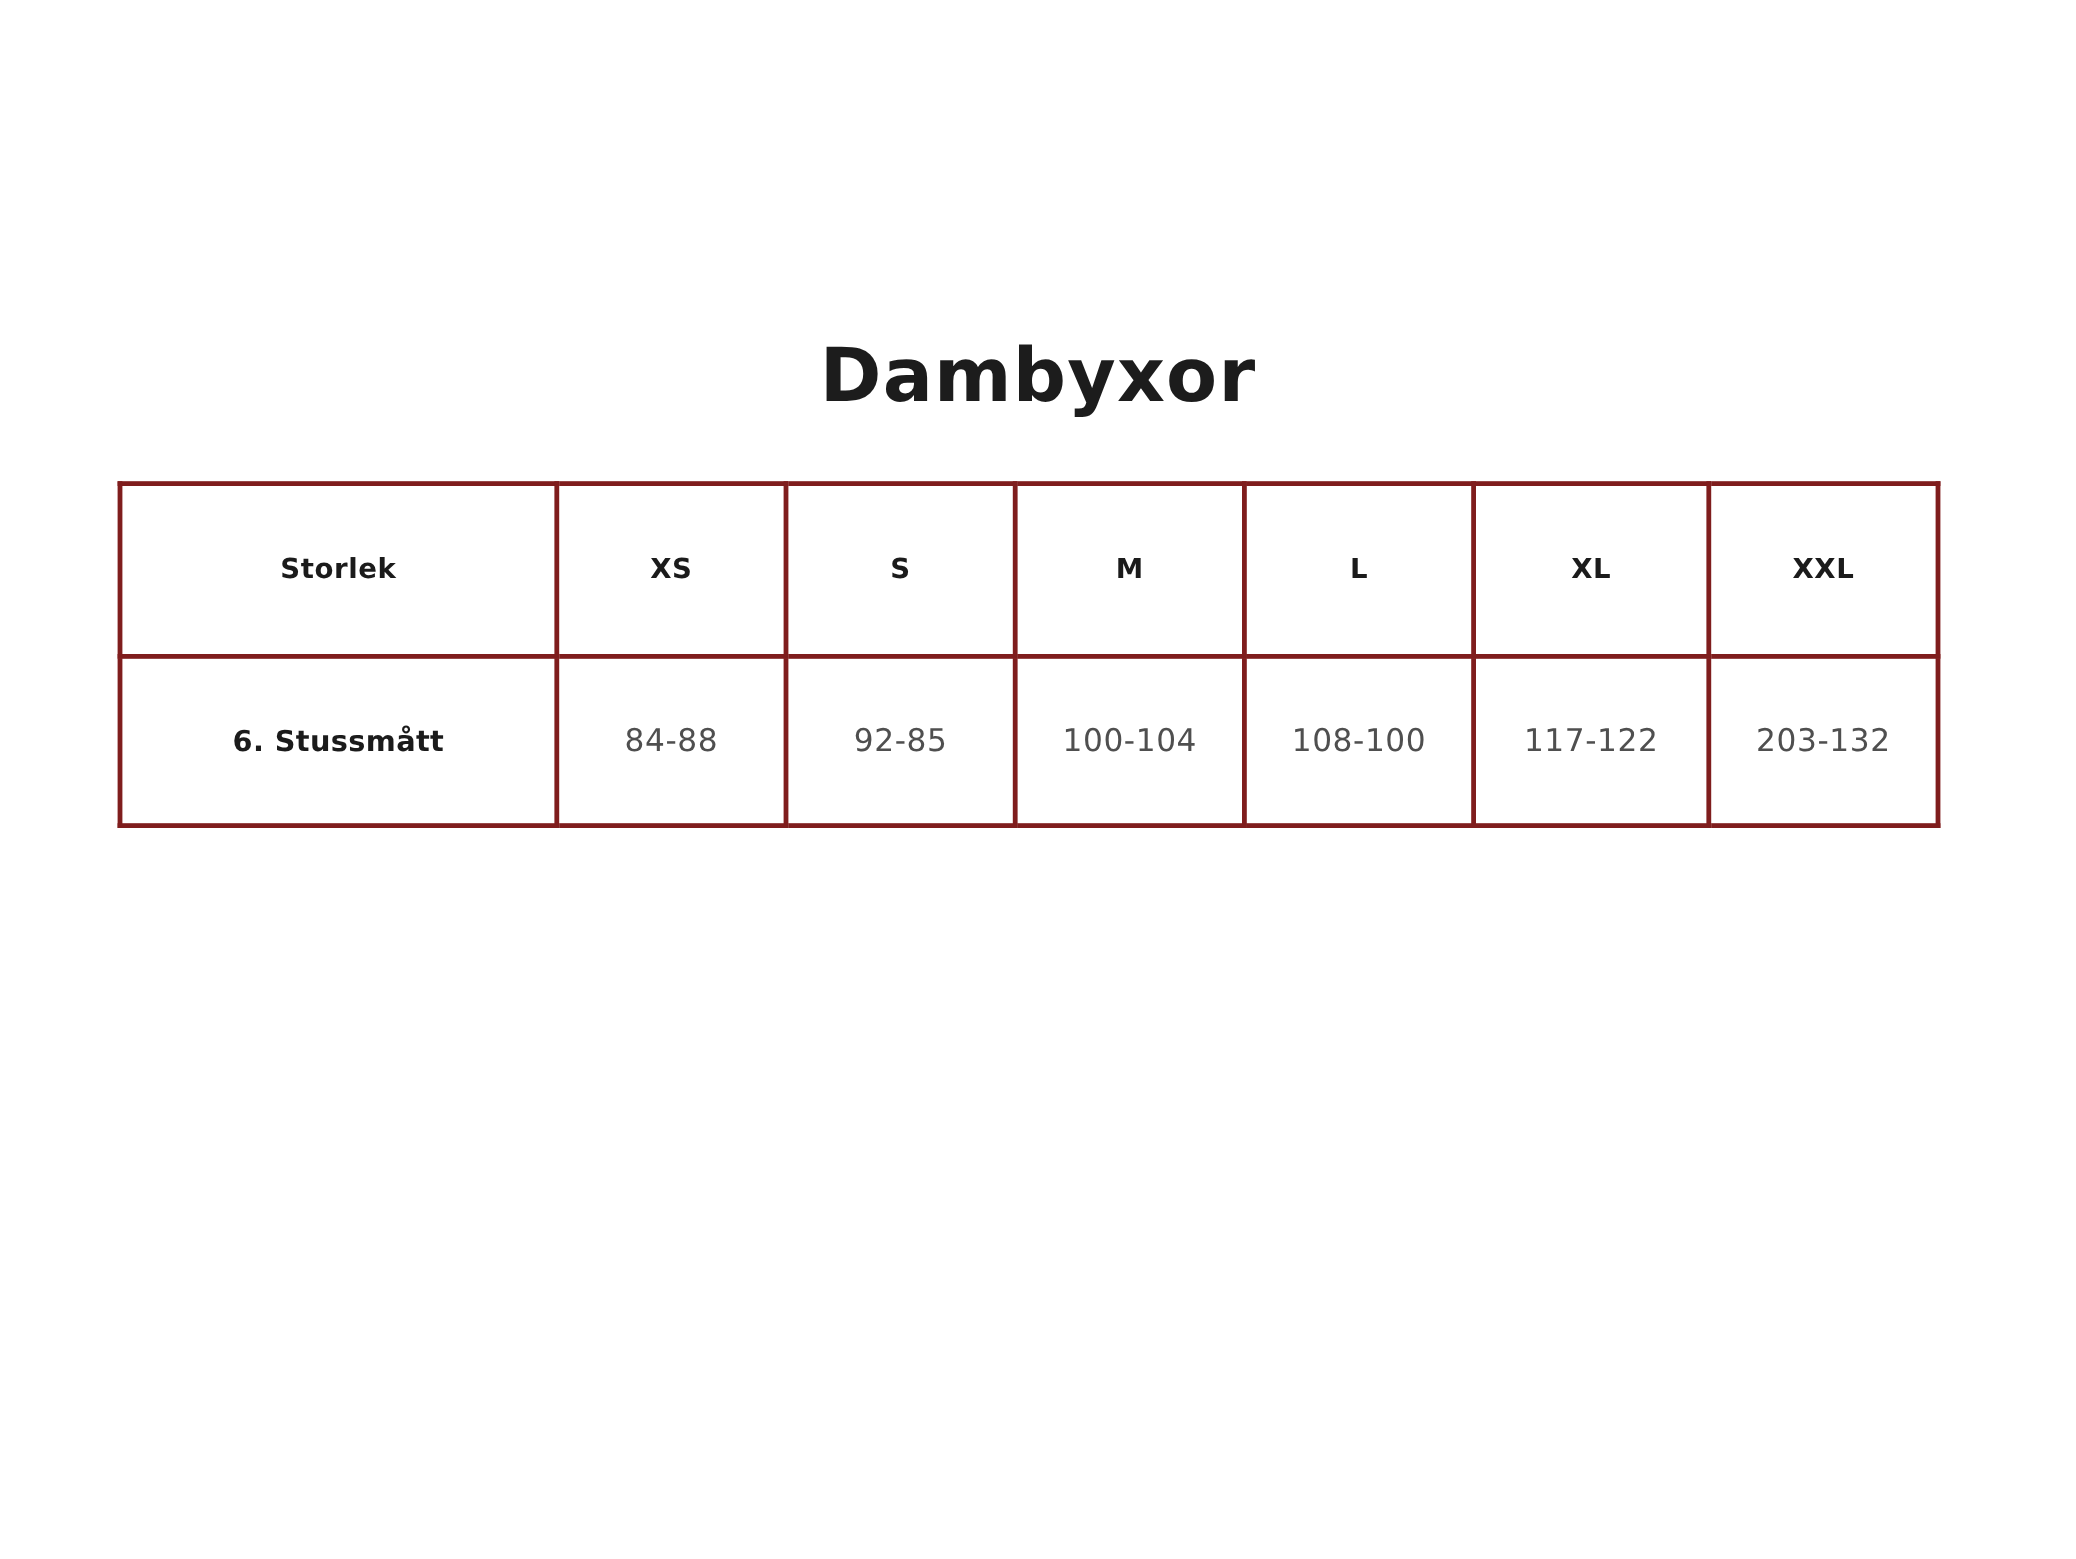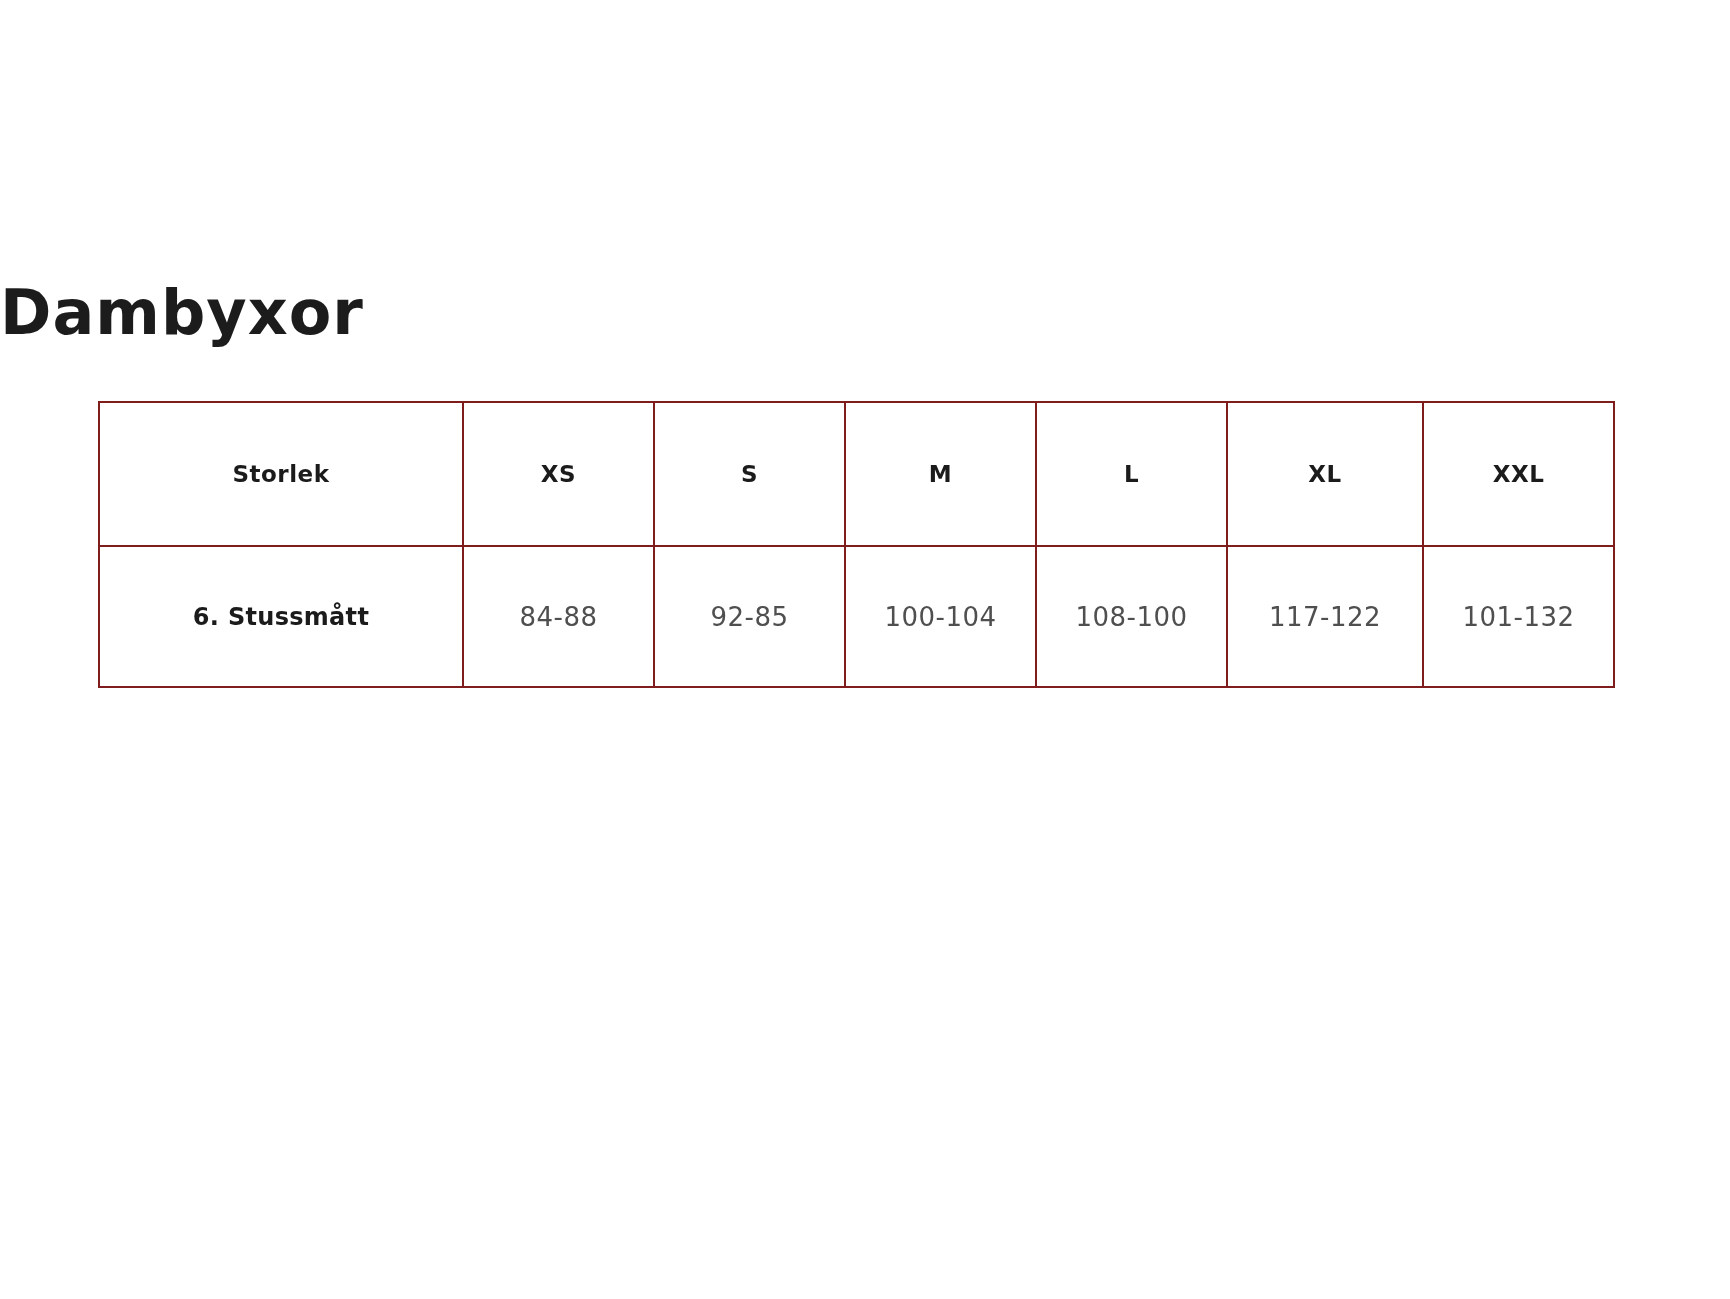--- a/index.html
+++ b/index.html
@@ -14,38 +14,38 @@
     height: 1299px;
     background: #ffffff;
     overflow: hidden;
   }
   .page-title {
     position: absolute;
     top: 276px;
     left: 0;
     width: 100%;
     margin: 0;
-    text-align: left;
+    text-align: center;
     font-size: 62px;
     font-weight: 700;
     letter-spacing: 1px;
     color: #1c1c1c;
   }
   table.size-table {
     position: absolute;
     left: 98px;
     top: 401px;
     width: 1515px;
     border-collapse: collapse;
     table-layout: fixed;
     background: #ffffff;
   }
   table.size-table th,
   table.size-table td {
-    border: 2px solid #7f1d1d;
+    border: 4px solid #7f1d1d;
     text-align: center;
     vertical-align: middle;
     padding: 0;
     overflow: hidden;
   }
   tr.header-row    { height: 144px; }
   tr.data-row      { height: 141px; }
   th.col-header {
     font-size: 23px;
     font-weight: 700;
@@ -94,18 +94,18 @@
       </tr>
     </thead>
     <tbody>
       <tr class="data-row">
         <td class="row-label">6. Stussmått</td>
         <td class="value-cell">84-88</td>
         <td class="value-cell">92-85</td>
         <td class="value-cell">100-104</td>
         <td class="value-cell">108-100</td>
         <td class="value-cell">117-122</td>
-        <td class="value-cell">101-132</td>
+        <td class="value-cell">203-132</td>
       </tr>
     </tbody>
   </table>
 
 </div>
 
 </body></html>

